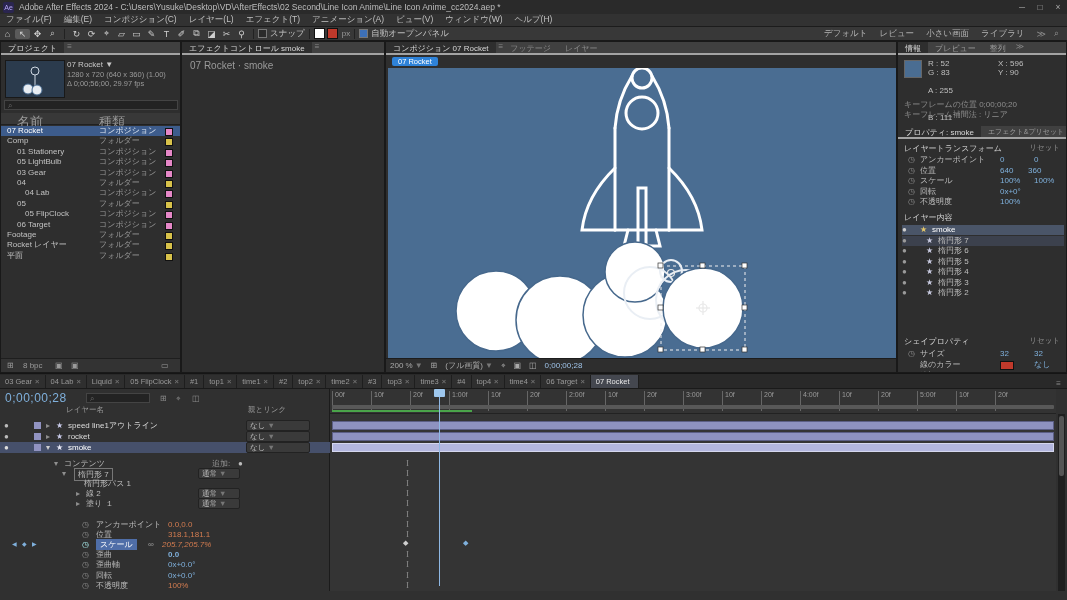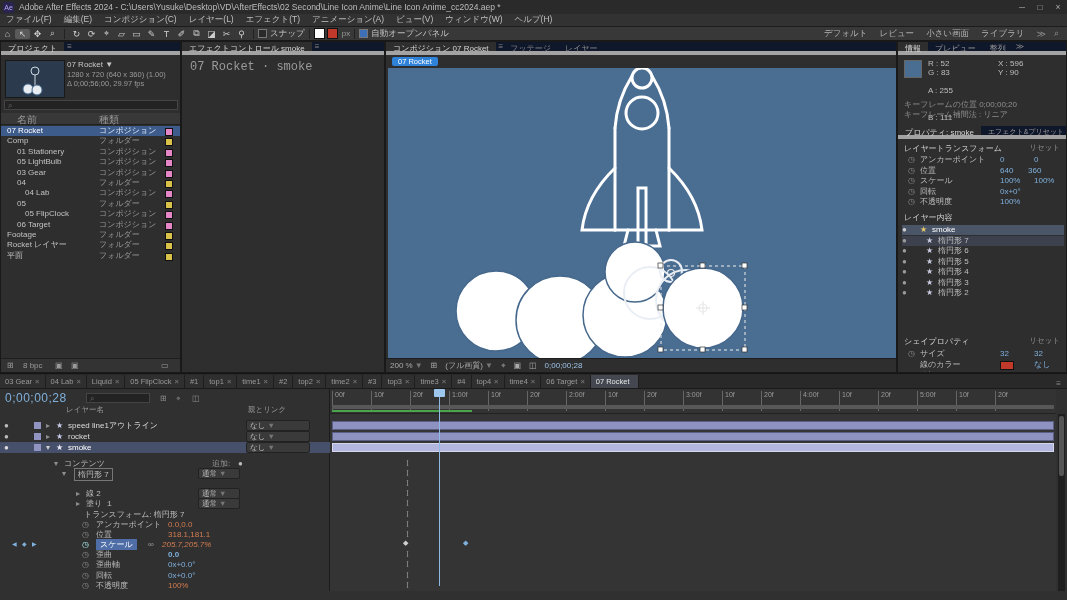--- a/index.html
+++ b/index.html
@@ -20,22 +20,22 @@
     font-size:9px;color:#c8c8c8;border-bottom:1px solid #191919;box-sizing:border-box;}
   .tool{width:15px;text-align:center;font-size:9px;color:#cfcfcf;}
   .tool.on{background:#5a5a5a;border-radius:2px;}
   .tbsep{width:1px;height:10px;background:#222;margin:0 4px;}
   .chk{width:7px;height:7px;border:1px solid #777;display:inline-block;margin-right:3px;background:#2a2a2a;}
   .chk.on{background:#3d70b8;}
   .sw{width:9px;height:9px;display:inline-block;border:1px solid #111;margin-right:2px;}
   .wsp{padding:0 6px;color:#b5b5b5;font-size:8.5px;}
   
   .panel{position:absolute;background:#2e2e2e;border:1px solid #191919;box-sizing:border-box;overflow:hidden;}
-  .tabbar{position:absolute;left:0;top:0;right:0;height:13px;background:#0f172a;display:flex;
-    font-size:8px;color:#9a9a9a;border-bottom:4px solid #a3a3a3;box-sizing:border-box;}
+  .tabbar{position:absolute;left:0;top:0;right:0;height:13px;background:#404040;display:flex;
+    font-size:8px;color:#9a9a9a;border-bottom:2px solid #a3a3a3;box-sizing:border-box;}
   .ptab{padding:1px 7px 0 7px;white-space:nowrap;}
   .ptab.on{background:#2e2e2e;color:#d8d8d8;}
   .hamb{margin-left:3px;color:#8a8a8a;}
   
   .prow{position:absolute;left:0;width:179px;height:10.4px;line-height:10.4px;font-size:8px;color:#c2c2c2;white-space:nowrap;}
   .prow .nm{position:absolute;top:0;}
   .prow .ty{position:absolute;left:98px;top:0;color:#9a9a9a;}
   .prow .lab{position:absolute;left:164px;top:2px;width:6px;height:6px;border:1px solid #111;}
   .prow.sel{background:#3d5c8c;color:#fff;}
   .prow.sel .ty{color:#dfe7f3;}
@@ -160,21 +160,21 @@
           <line x1="29" y1="14" x2="29" y2="26"></line>
         <circle cx="22" cy="28" r="5" fill="#e8edf2" stroke="#4a6d92"></circle>
         <circle cx="31" cy="29" r="5" fill="#e8edf2" stroke="#4a6d92"></circle>
       </g>
     </svg>
   </div>
   <div class="abs" style="left:66px;top:18px;font-size:8px;color:#c8c8c8;">07 Rocket ▼</div>
   <div class="abs" style="left:66px;top:28px;font-size:7.5px;color:#9a9a9a;">1280 x 720 (640 x 360) (1.00)</div>
   <div class="abs" style="left:66px;top:37px;font-size:7.5px;color:#9a9a9a;">Δ 0;00;56;00, 29.97 fps</div>
   <input class="search abs" style="left: 3px; top: 58px; width: 174px;" placeholder="⌕">
-  <div class="abs" style="left:0;top:71px;width:179px;height:11px;background:#383838;border-bottom:1px solid #202020;font-size:10px;color:#9a9a9a;">
+  <div class="abs" style="left:0;top:71px;width:179px;height:11px;background:#383838;border-bottom:1px solid #202020;font-size:13px;color:#9a9a9a;">
     <span class="abs" style="left:16px;">名前</span>
     <span class="abs" style="left:98px;">種類</span>
   </div>
 
   <div class="prow sel" style="top:84px;">
       <span class="nm" style="left:6px;">07 Rocket</span>
       <span class="ty">コンポジション</span>
       <span class="lab lab-pink"></span>
     </div>
   <div class="prow" style="top:94.4px;">
@@ -245,21 +245,21 @@
     <span class="abs" style="left:70px;top:2px;">▣</span>
     <span class="abs" style="left:160px;top:2px;">▭</span>
   </div>
 </div>
 
 <div class="panel" style="left:181px;top:41px;width:204px;height:332px;">
   <div class="tabbar">
     <span class="ptab on">エフェクトコントロール smoke</span>
     <span class="hamb">≡</span>
   </div>
-  <div class="abs" style="left:8px;top:18px;font-size:12px;color:#9a9a9a;font-family:Liberation Mono, monospace;">07 Rocket · smoke</div>
+  <div class="abs" style="left:8px;top:18px;font-size:10px;color:#9a9a9a;">07 Rocket · smoke</div>
 </div>
 
 <div class="panel" style="left:385px;top:41px;width:512px;height:332px;">
   <div class="tabbar">
     <span class="ptab on">コンポジション 07 Rocket</span>
     <span class="hamb">≡</span>
     <span class="ptab ghost">フッテージ</span>
     <span class="ptab ghost">レイヤー</span>
   </div>
   <span class="pill">07 Rocket</span>
@@ -585,39 +585,39 @@
 
   <span class="gmark" style="left:406px;top:84px;">I</span>
 
   <div class="trow" style="top:94px;">
     <span style="left:62px;color:#8f8f8f;">▾</span>
     <span style="left:74px;border:1px solid #777;padding:0 3px;">楕円形 7</span>
     <span class="dd" style="left:198px;width:34px;"><i style="font-style:normal;">通常</i> <i style="font-style:normal;color:#777;">▼</i></span>
   </div>
   <span class="gmark" style="left:406px;top:94px;">I</span>
 
+  <div class="trow" style="top:104px;">
+    <span style="left:84px;">楕円形パス 1</span>
+  </div>
   <span class="gmark" style="left:406px;top:104px;">I</span>
 
   <div class="trow" style="top:114px;">
     <span style="left:76px;color:#8f8f8f;">▸</span>
     <span style="left:86px;">線 2</span>
     <span class="dd" style="left:198px;width:34px;"><i style="font-style:normal;">通常</i> <i style="font-style:normal;color:#777;">▼</i></span>
   </div>
   <span class="gmark" style="left:406px;top:114px;">I</span>
 
   <div class="trow" style="top:124px;">
     <span style="left:76px;color:#8f8f8f;">▸</span>
     <span style="left:86px;font-family:Liberation Mono, monospace;">塗り 1</span>
     <span class="dd" style="left:198px;width:34px;"><i style="font-style:normal;">通常</i> <i style="font-style:normal;color:#777;">▼</i></span>
   </div>
   <span class="gmark" style="left:406px;top:124px;">I</span>
 
-  <div class="trow" style="top:135px;">
-    <span style="left:84px;">トランスフォーム: 楕円形 7</span>
-  </div>
   <span class="gmark" style="left:406px;top:135px;">I</span>
 
   <div class="trow" style="top:145px;">
     <span style="left:82px;color:#8a8a8a;">◷</span>
     <span style="left:96px;">アンカーポイント</span>
     <span class="vhot" style="left:168px;">0.0,0.0</span>
   </div>
   <span class="gmark" style="left:406px;top:145px;">I</span>
 
   <div class="trow" style="top:155px;">

